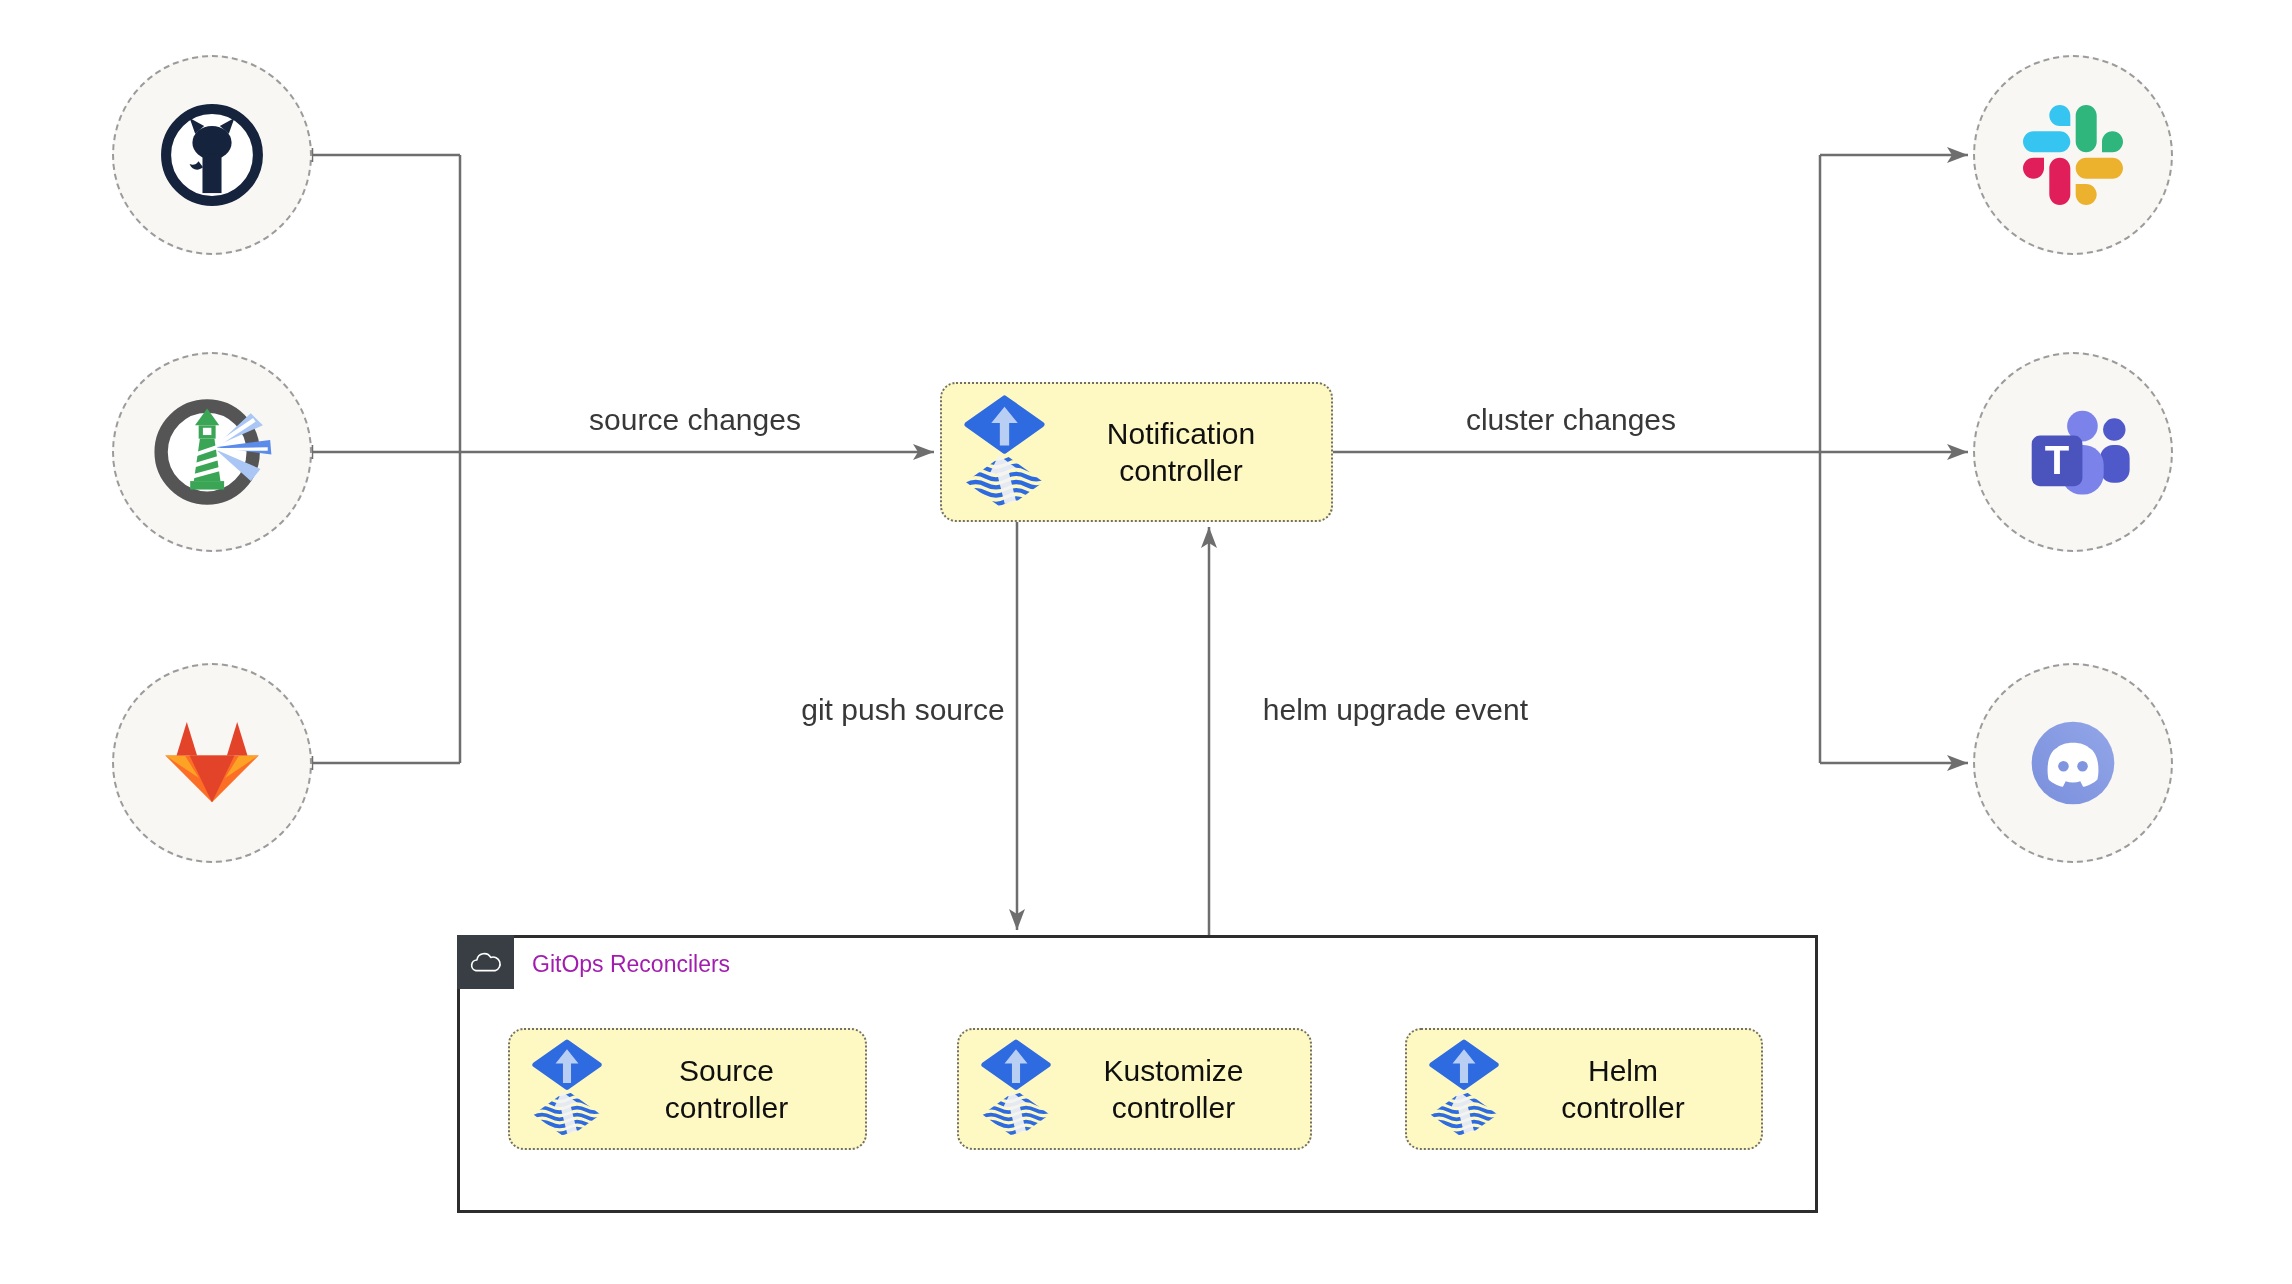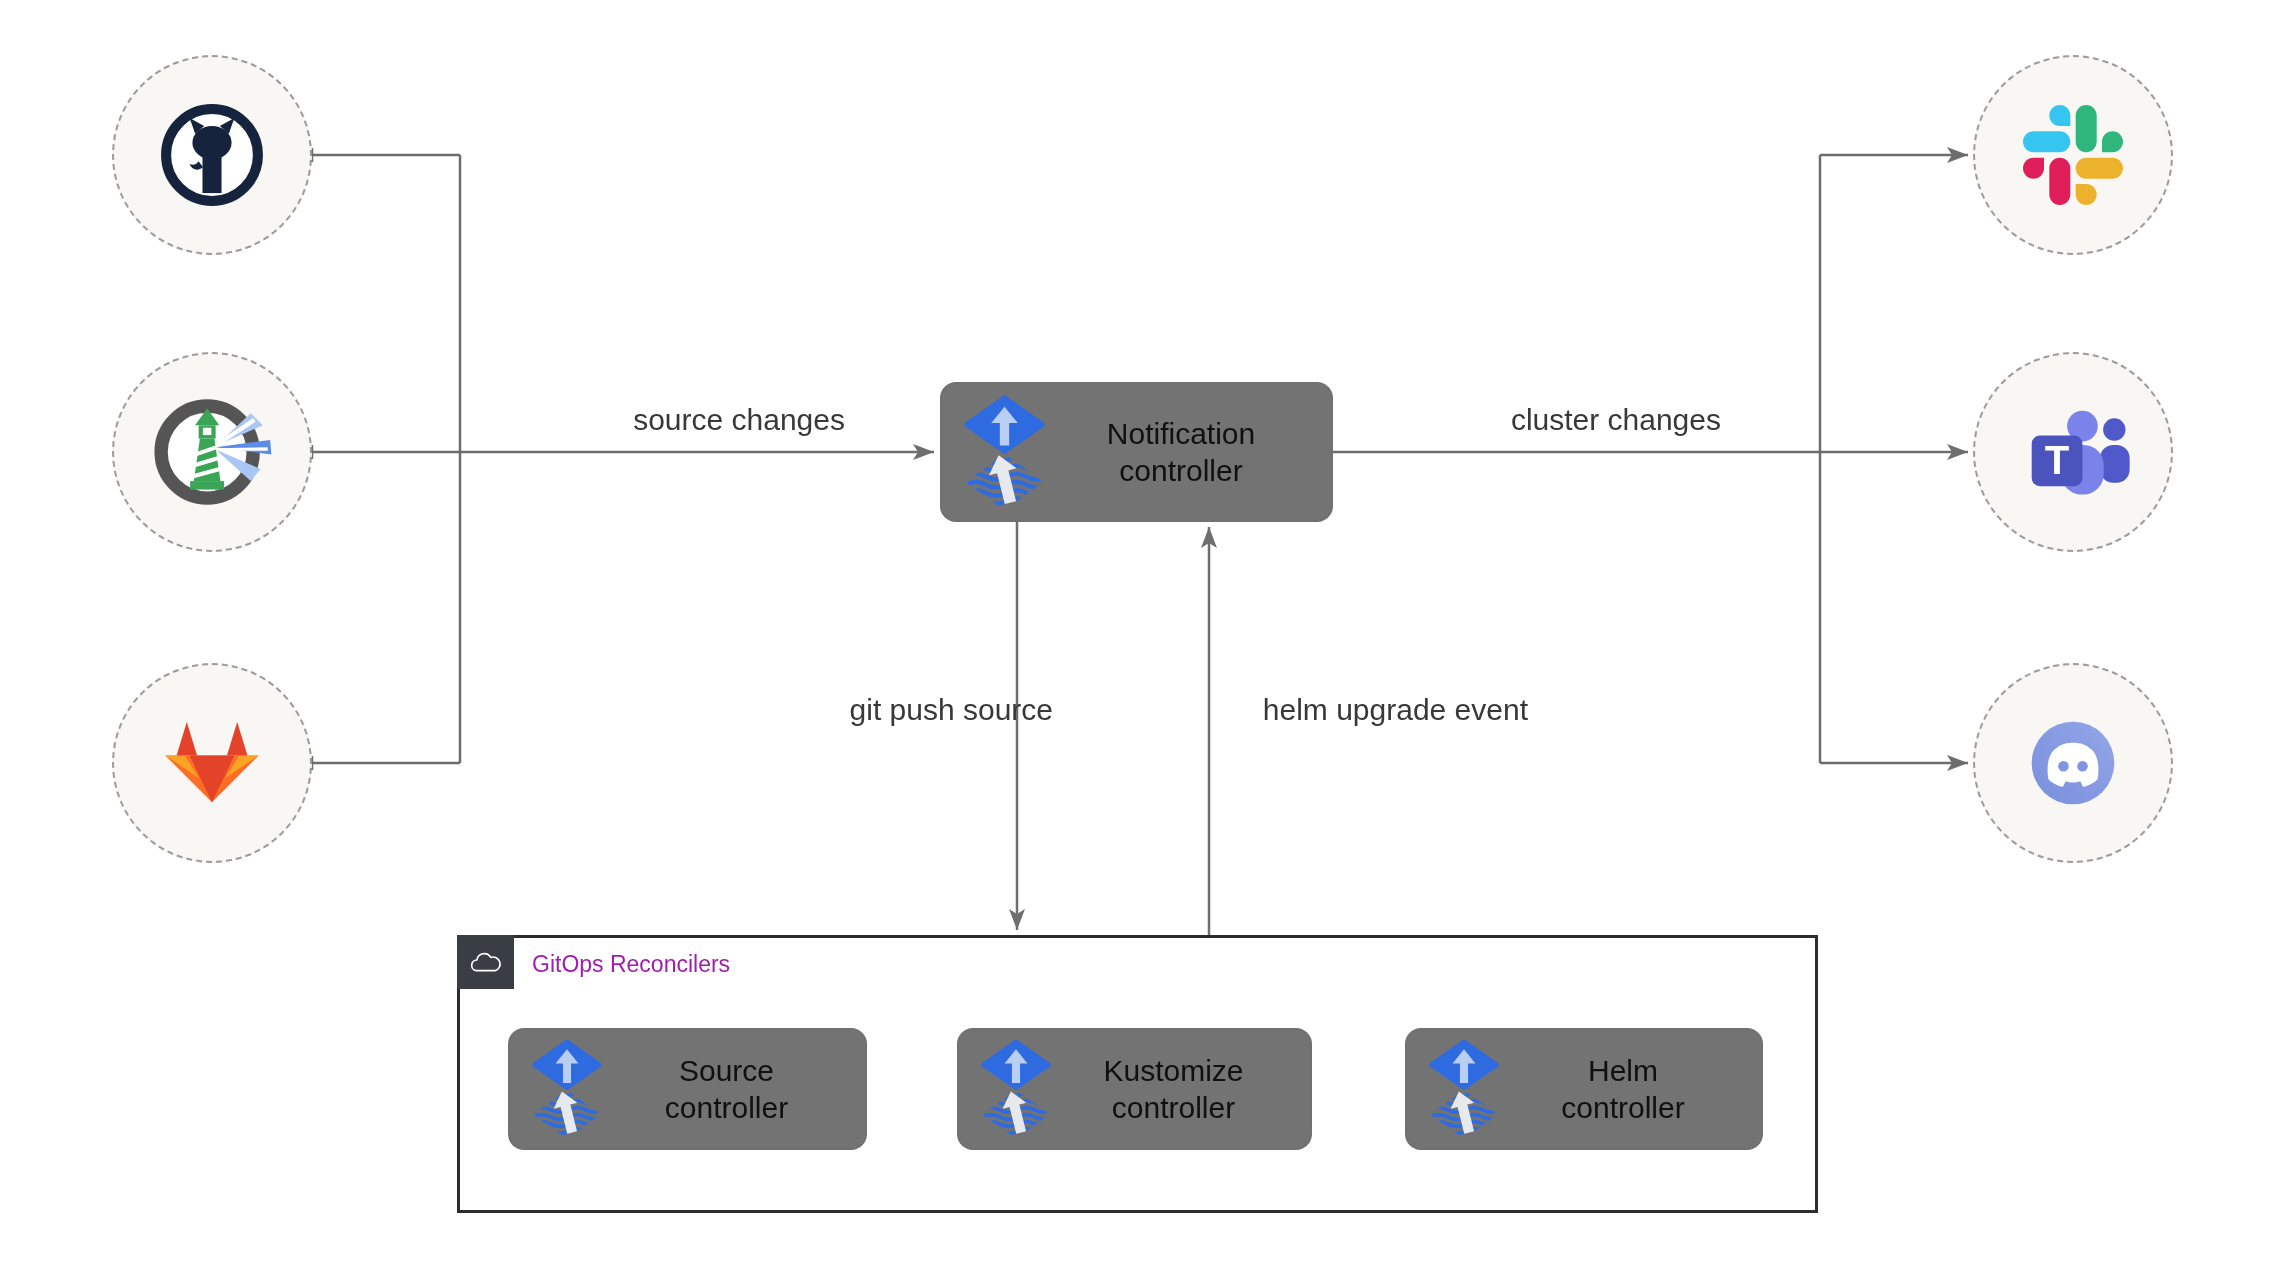--- a/index.html
+++ b/index.html
@@ -2,23 +2,23 @@
 <html><head>
 <meta charset="utf-8">
 <style>
   html,body{margin:0;padding:0;background:#ffffff;}
   .stage{position:relative;width:2292px;height:1284px;background:#ffffff;overflow:hidden;
          font-family:"Liberation Sans", sans-serif;}
   .wires{position:absolute;left:0;top:0;width:2292px;height:1284px;}
   .node{position:absolute;width:200px;height:200px;box-sizing:border-box;border:2px dashed #9b9b9b;
         border-radius:50%;background:#f8f7f4;display:flex;align-items:center;justify-content:center;}
   .ctrl-box{position:absolute;box-sizing:border-box;border:2px dotted #6f6f6f;border-radius:16px;
-        background:#737373;display:flex;align-items:center;padding:0 14px 0 22px;}
+        background:#fef9c3;display:flex;align-items:center;padding:0 14px 0 22px;}
   .ctrl-label{flex:1;text-align:center;font-size:30px;line-height:1.25;color:#101010;}
-  .edge-label{position:absolute;font-size:30px;line-height:32px;color:#383838;text-align:right;}
+  .edge-label{position:absolute;font-size:30px;line-height:32px;color:#383838;text-align:center;}
   .group-box{position:absolute;box-sizing:border-box;border:3px solid #2d2d2d;background:#ffffff;}
   .group-badge{position:absolute;left:-3px;top:-3px;width:57px;height:54px;background:#383e44;
         display:flex;align-items:center;justify-content:center;}
   .group-title{position:absolute;left:72px;top:13px;font-size:23px;color:#a21caf;white-space:nowrap;}
   .flux{flex:0 0 auto;}
 </style>
 </head>
 <body>
 
 <div class="stage">

